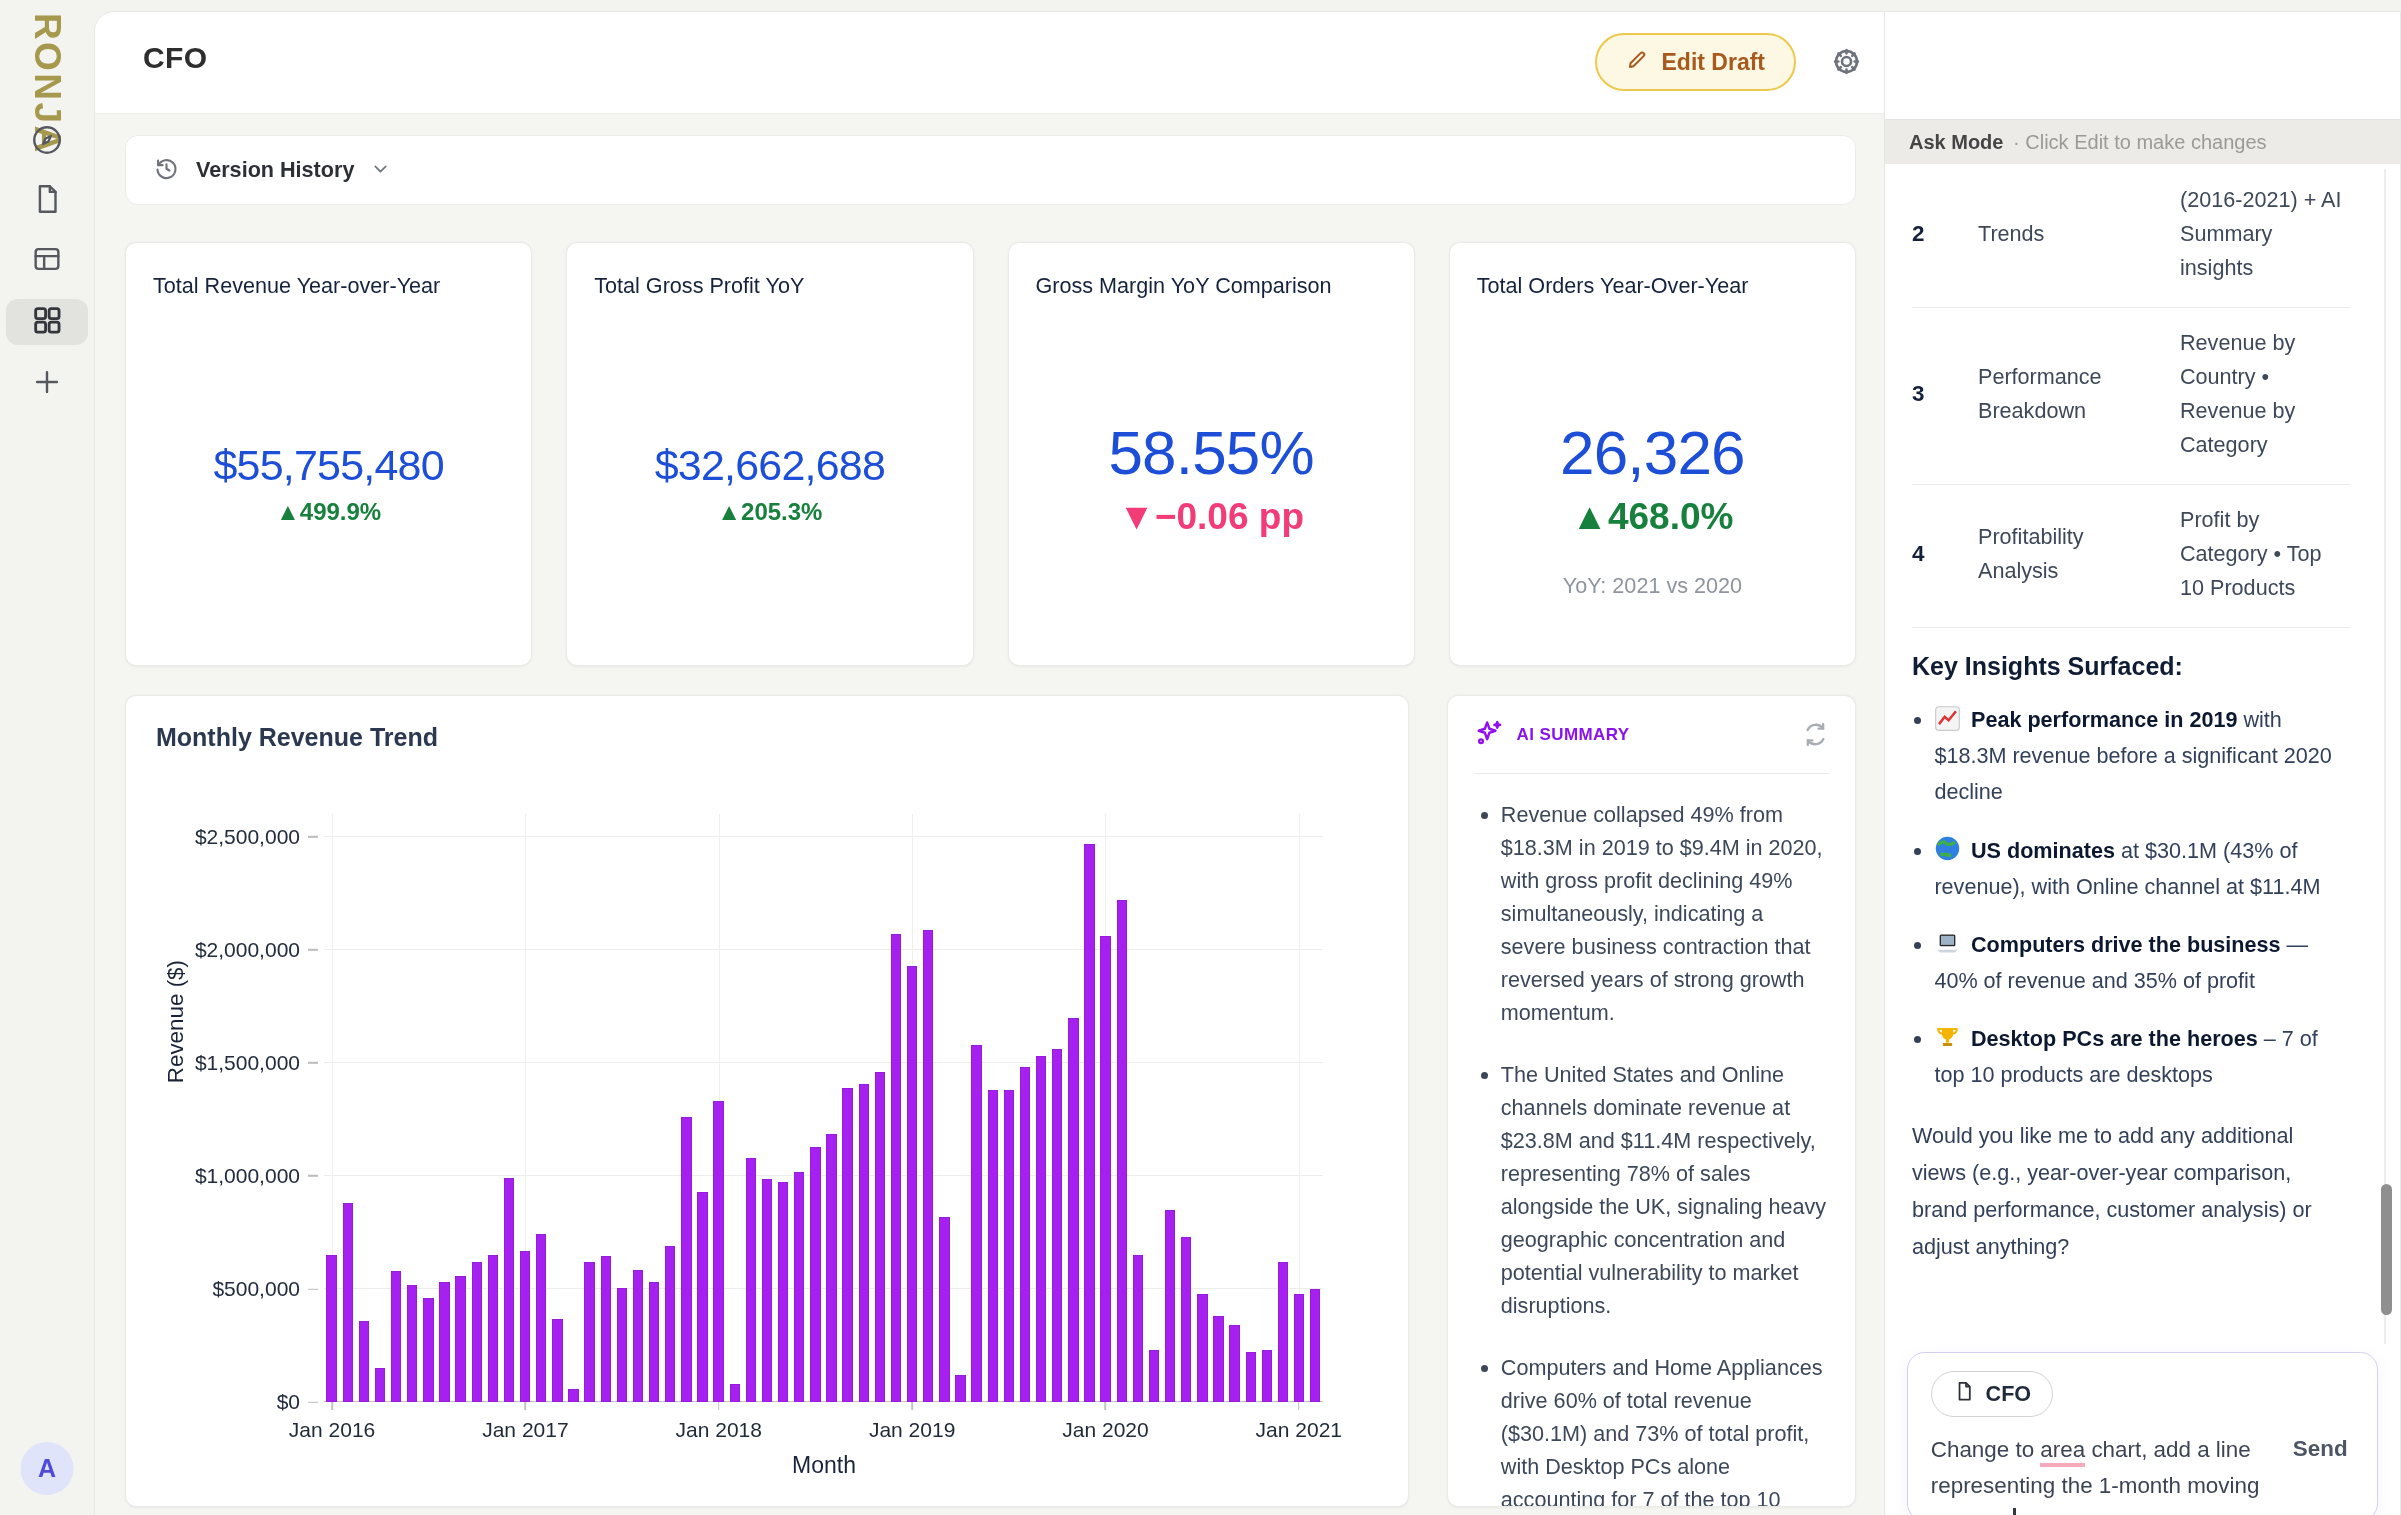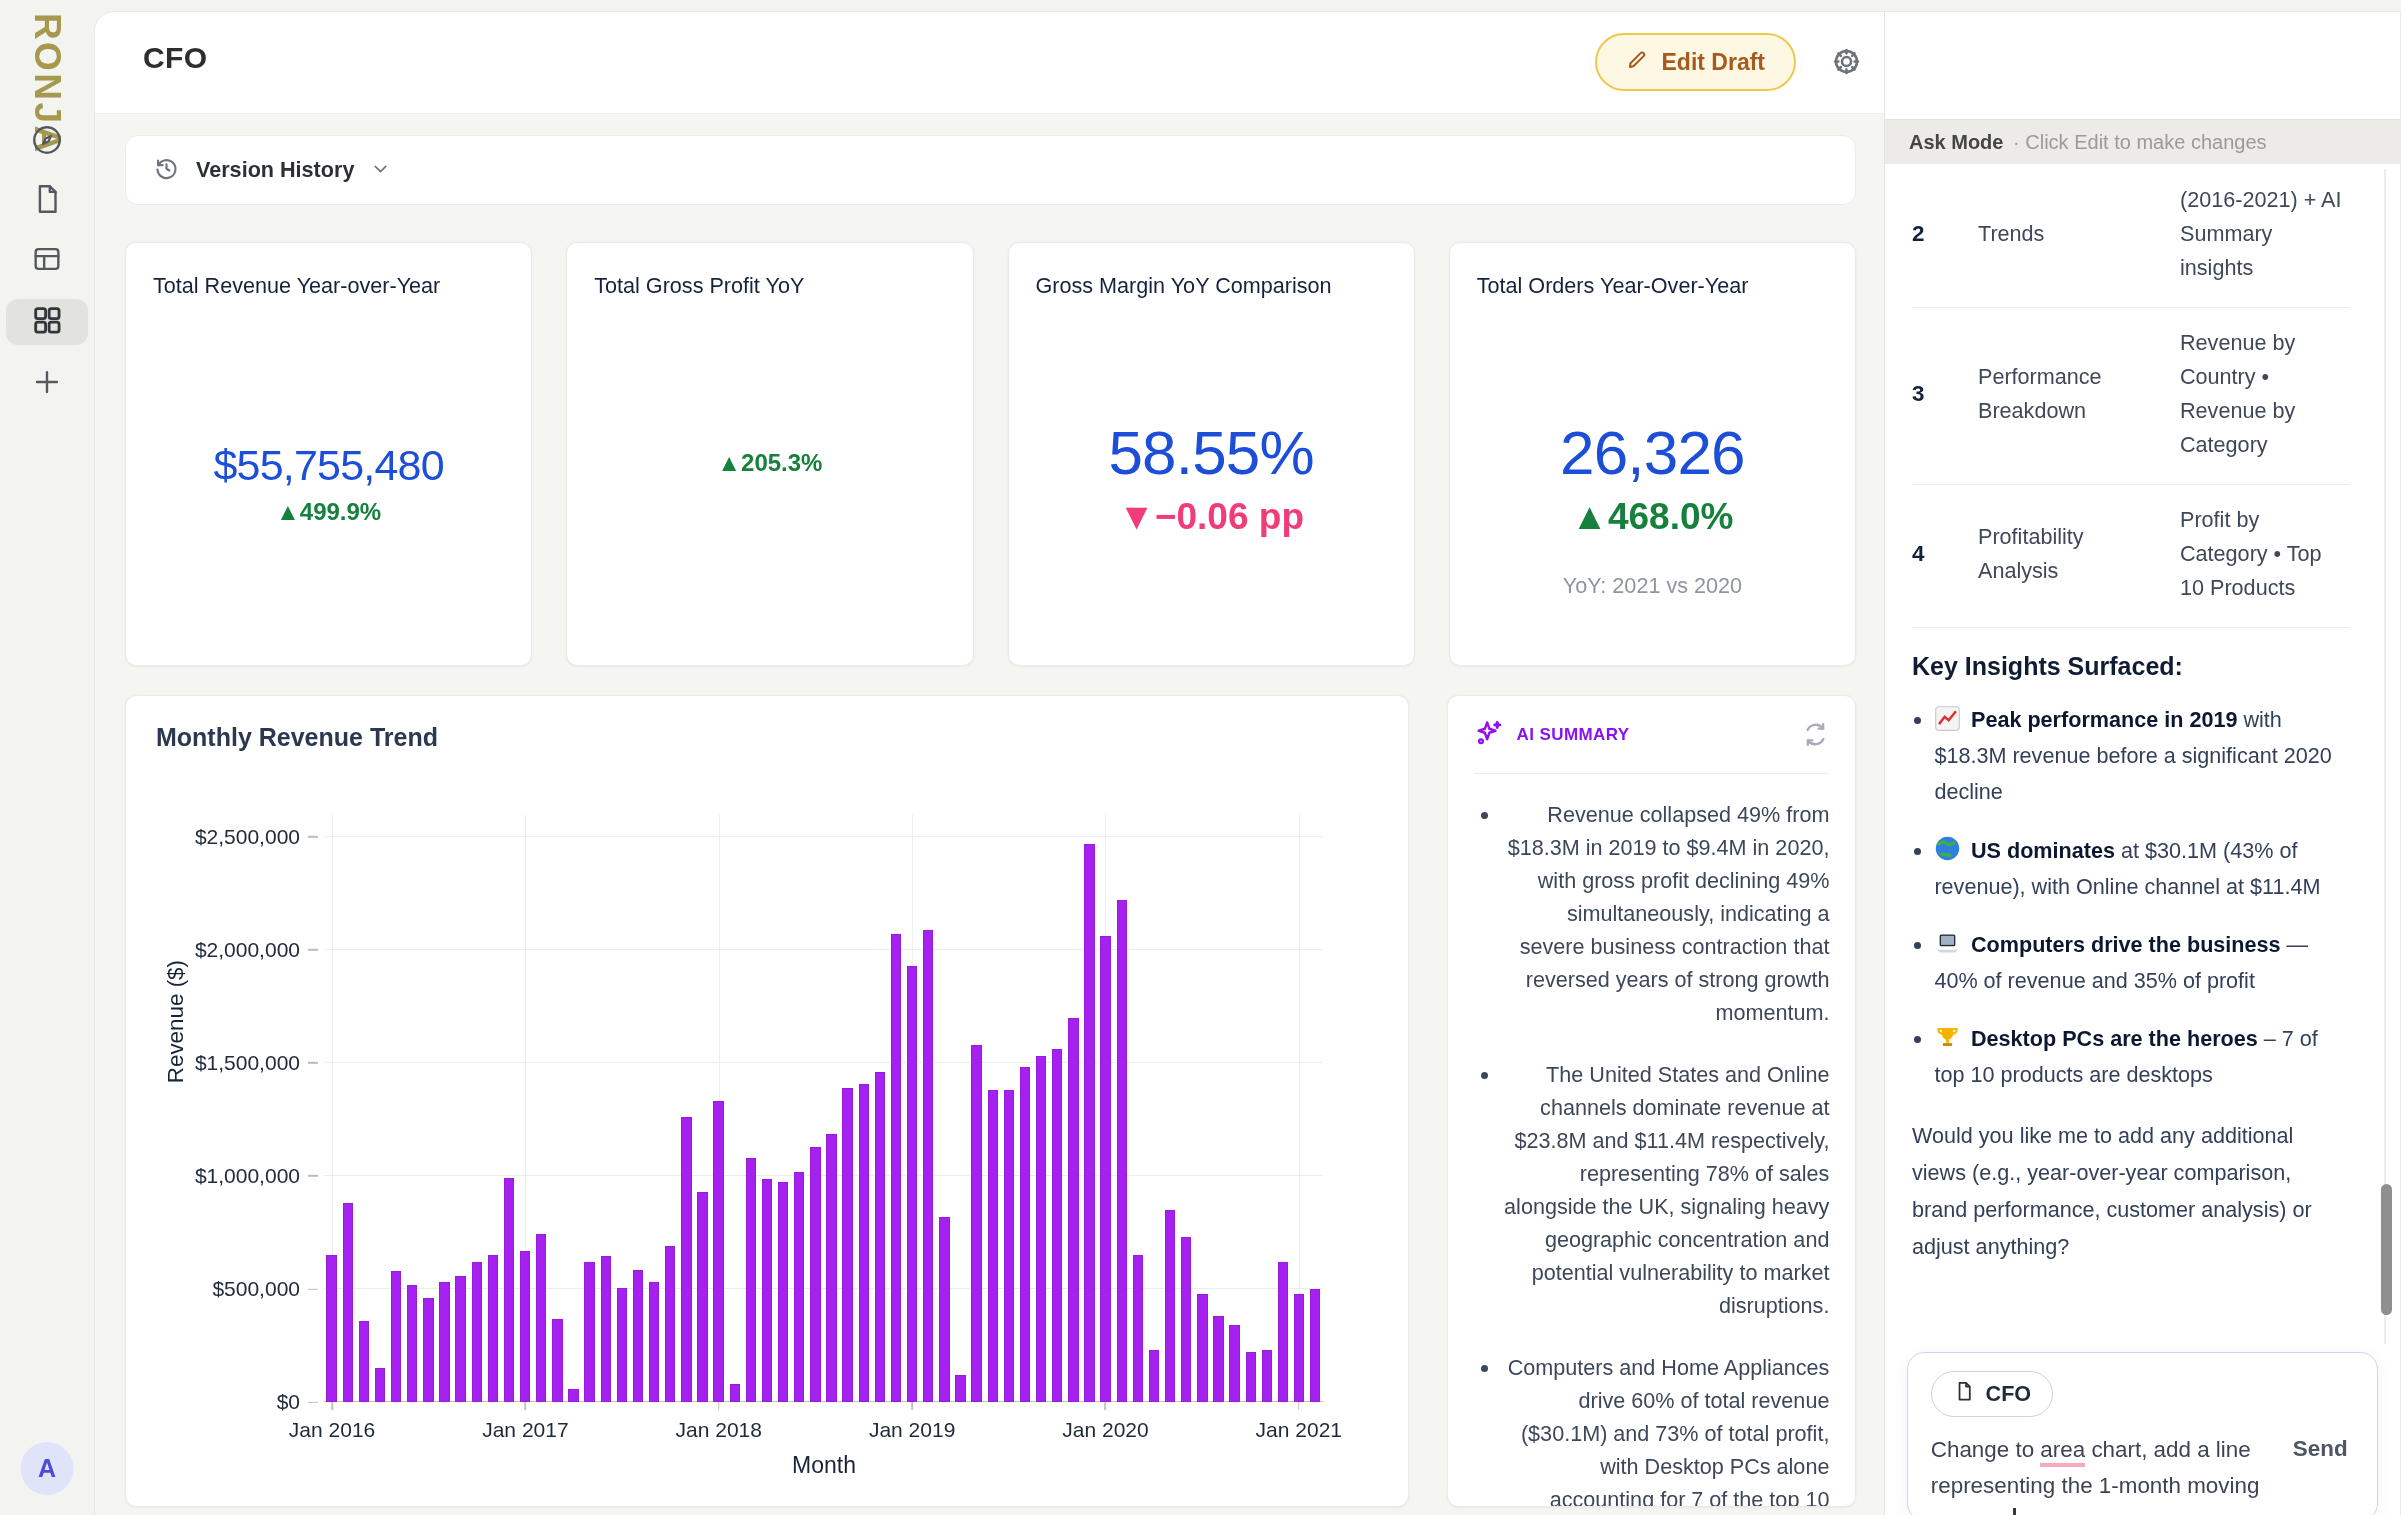--- a/index.html
+++ b/index.html
@@ -40,21 +40,21 @@
   .kpi-center { position:absolute; left:0; right:0; top:198px; text-align:center; }
   .kpi-center.big { top:174px; }
   .kpi-value { font-size:43px; font-weight:400; color:#1d4ed8; letter-spacing:-0.8px; }
   .kpi-center.big .kpi-value { font-size:62px; }
   .kpi-delta { margin-top:8px; font-size:24px; font-weight:600; }
   .kpi-center.big .kpi-delta { font-size:37px; }
   .delta-up { color:#17803c; }
   .delta-down { color:#f23c77; }
   .kpi-sub { margin-top:35px; font-size:21.6px; color:#8f959e; font-weight:400; }
 
-  .bottom-row { margin-top:29px; display:flex; gap:38px; height:812px;text-align:right; }
+  .bottom-row { margin-top:29px; display:flex; gap:38px; height:812px; }
 
   
   .chart-card { width:1285px; background:#fff; border:0.8px solid #eaeae7; border-radius:11.2px; box-shadow:0 0.8px 2.4px rgba(16,24,40,.05); position:relative; overflow:hidden; }
   .chart-title { position:absolute; left:30px; top:27px; font-size:25px; font-weight:600; color:#2b3850; }
   .plot { position:absolute; left:198px; top:118px; width:999px; height:588px; }
   .hgrid { position:absolute; left:0; right:0; height:0.8px; background:#ededeb; }
   .hgrid.axis { height:1.6px; background:#c2c2bf; }
   .vgrid { position:absolute; top:0; bottom:0; width:0.8px; background:#efefec; }
   .ytick { position:absolute; right:calc(100% + 24px); transform:translateY(50%); font-size:21px; color:#222c3d; white-space:nowrap; }
   .ydash { position:absolute; right:calc(100% + 6.4px); width:9.6px; height:1.6px; background:#bcbcb9; transform:translateY(50%); }
@@ -189,20 +189,21 @@
         <div class="kpi-card">
           <div class="kpi-title">Total Revenue Year-over-Year</div>
           <div class="kpi-center">
             <div class="kpi-value">$55,755,480</div>
             <div class="kpi-delta delta-up"><span>▲</span><span>499.9%</span></div>
           </div>
         </div>
         <div class="kpi-card">
           <div class="kpi-title">Total Gross Profit YoY</div>
           <div class="kpi-center">
+            <div class="kpi-value">$32,662,688</div>
             <div class="kpi-delta delta-up"><span>▲</span><span>205.3%</span></div>
           </div>
         </div>
         <div class="kpi-card">
           <div class="kpi-title">Gross Margin YoY Comparison</div>
           <div class="kpi-center big">
             <div class="kpi-value">58.55%</div>
             <div class="kpi-delta delta-down"><span>▼</span><span>−0.06 pp</span></div>
           </div>
         </div>

